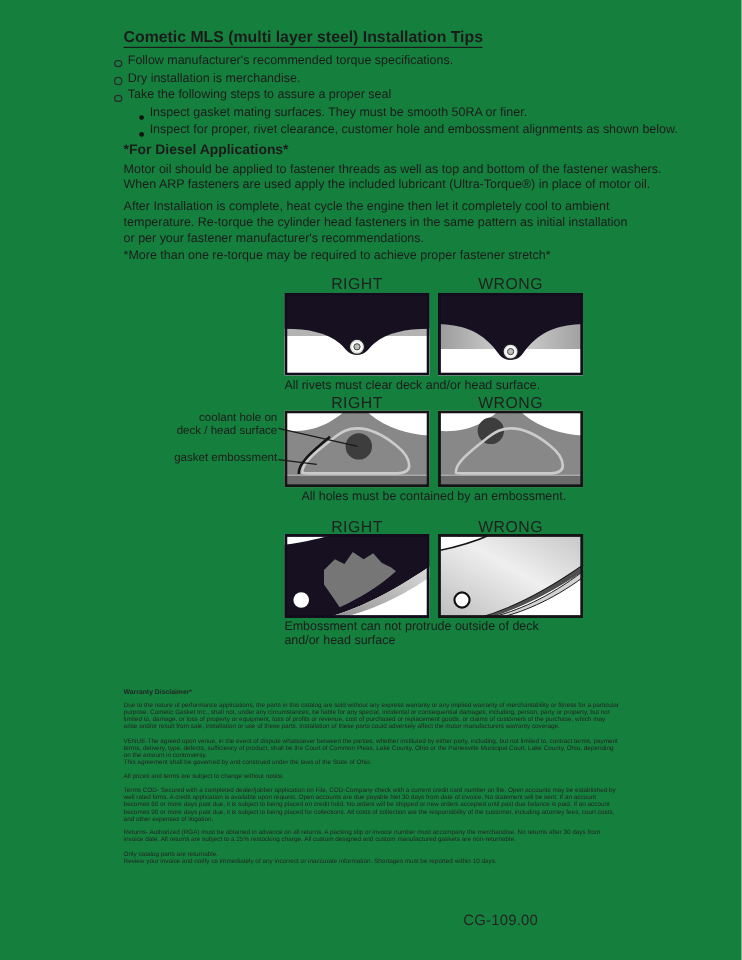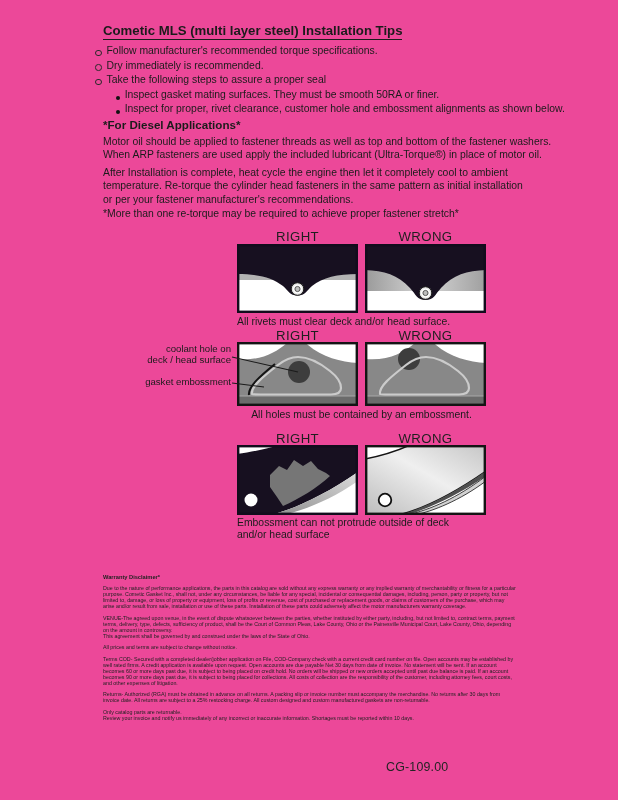--- a/index.html
+++ b/index.html
@@ -1,17 +1,17 @@
 <!DOCTYPE html>
 <html><head>
 <meta charset="utf-8">
 <style>
   html,body{margin:0;padding:0;background:#e8e8e8;}
   .page{
-    position:relative;width:618px;height:800px;background:#ec4899;
+    position:relative;width:618px;height:800px;background:#15803d;
     font-family:"Liberation Sans","DejaVu Sans",sans-serif;color:#1b1b1b;
     overflow:hidden;margin:0 auto;
   }
   .abs{position:absolute;}
   .title{
     left:103px;top:23px;font-size:13.2px;font-weight:bold;
     border-bottom:1.6px solid #1b1b1b;padding-bottom:1px;white-space:nowrap;
   }
   .bullets{left:95px;top:45px;font-size:10.4px;}
   .b-row{display:flex;align-items:flex-end;margin-bottom:3.6px;white-space:nowrap;}
@@ -41,21 +41,21 @@
 
   <div class="abs title">Cometic MLS (multi layer steel) Installation Tips</div>
 
   <div class="abs bullets">
     <div class="b-row">
       <span class="mk-open"></span>
       <span>Follow manufacturer's recommended torque specifications.</span>
     </div>
     <div class="b-row">
       <span class="mk-open"></span>
-      <span>Dry immediately is recommended.</span>
+      <span>Dry installation is merchandise.</span>
     </div>
     <div class="b-row">
       <span class="mk-open"></span>
       <span>Take the following steps to assure a proper seal</span>
     </div>
     <div class="b-row sub">
       <span class="mk-solid"></span>
       <span>Inspect gasket mating surfaces.  They must be smooth 50RA or finer.</span>
     </div>
     <div class="b-row sub">

